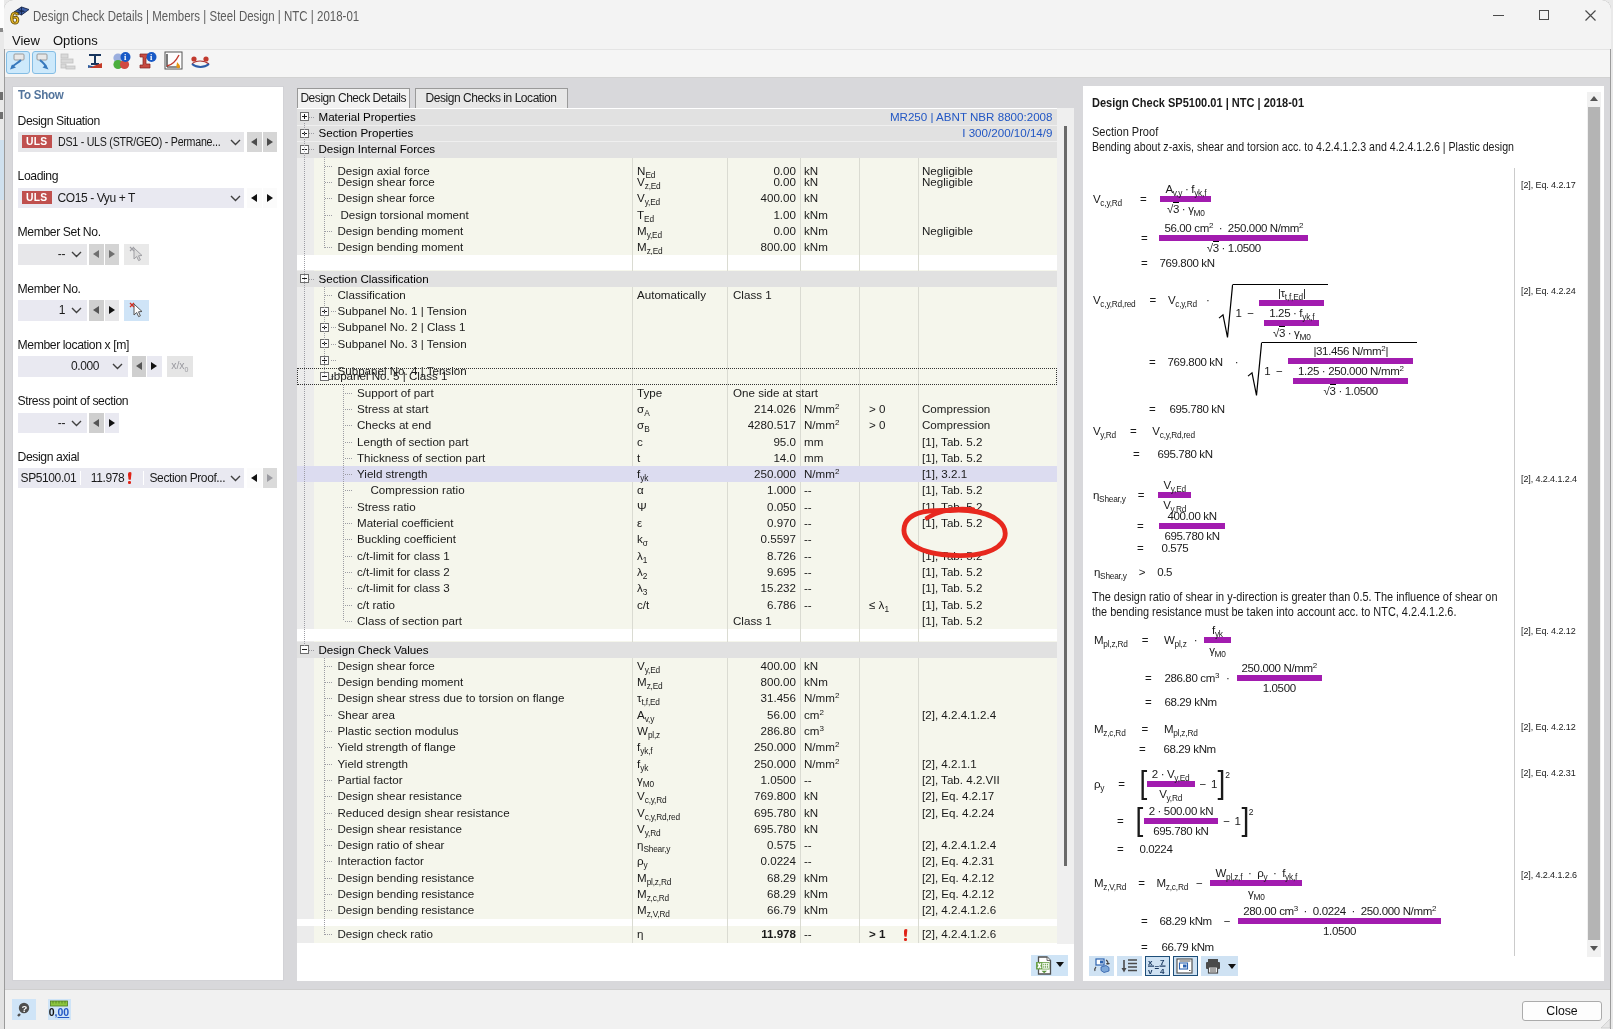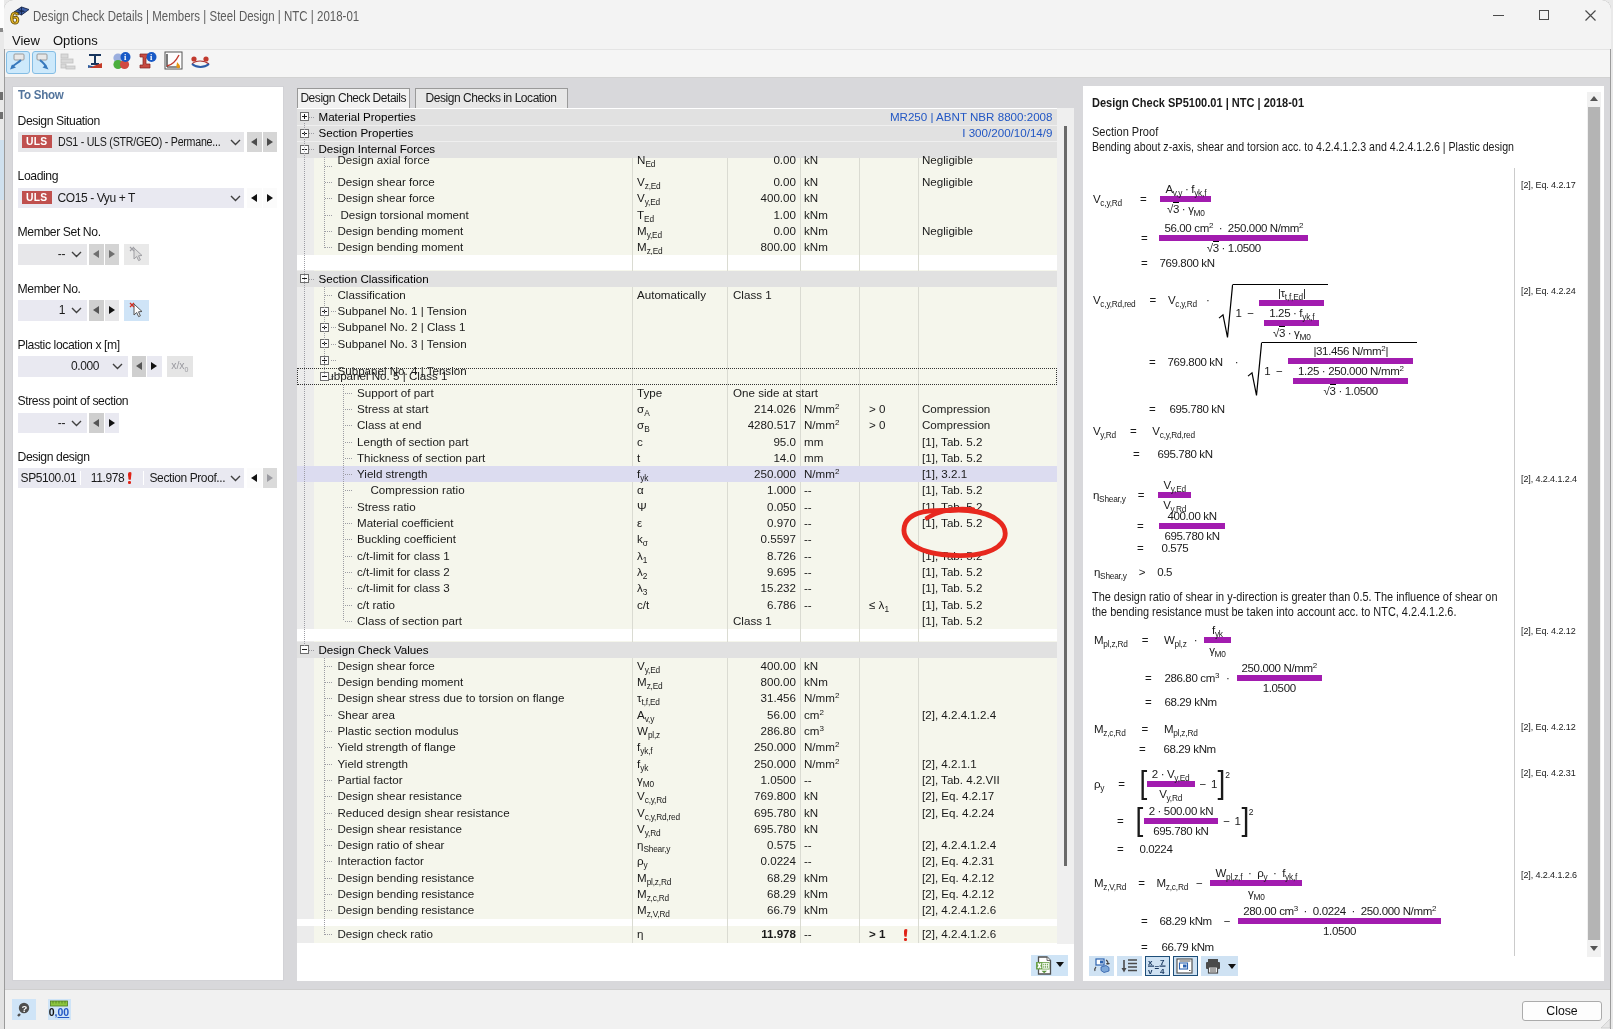--- a/index.html
+++ b/index.html
@@ -179,21 +179,21 @@
     <span style="width:0;height:0;border-style:solid;border-width:4.5px 6px 4.5px 0;border-color:transparent #555 transparent transparent"></span>
   </div>
 <div class="nbtn" style="left:104.5px;top:300px;background:#e6e6e8">
     <span style="width:0;height:0;border-style:solid;border-width:4.5px 0 4.5px 6px;border-color:transparent transparent transparent #111"></span>
   </div>
 <div class="abs" style="left:123.5px;top:300px;width:25.5px;height:20.5px;background:#cfe4f7"></div>
 <svg class="abs" style="left:128px;top:302px" width="17" height="17" viewBox="0 0 17 17">
 <path d="M6,2 L6,13 L8.7,10.5 L10.6,14.6 L12.4,13.8 L10.5,9.8 L14,9.5 Z" fill="#fdfdfd" stroke="#555" stroke-width="1"></path>
 <path d="M2,1 6,5 M6,1 2,5" stroke="#d22d1e" stroke-width="1.3"></path>
 </svg>
-<div class="lbl" style="left:17.5px;top:338px">Plastic location x [m]</div>
+<div class="lbl" style="left:17.5px;top:338px">Member location x [m]</div>
 <div class="dd" style="left:17.5px;top:356px;width:110.5px">
     <span style="position:absolute;right:29px">0.000</span>
   </div>
 <svg class="abs" style="left:112px;top:363px" width="11" height="7" viewBox="0 0 11 7">
     <polyline points="1,1 5.5,5.5 10,1" fill="none" stroke="#404040" stroke-width="1.4"></polyline>
   </svg>
 <div class="nbtn" style="left:131.5px;top:356px;background:#cfcfcf">
     <span style="width:0;height:0;border-style:solid;border-width:4.5px 6px 4.5px 0;border-color:transparent #555 transparent transparent"></span>
   </div>
 <div class="nbtn" style="left:147px;top:356px;background:#e9e9f1">
@@ -206,21 +206,21 @@
   </div>
 <svg class="abs" style="left:71px;top:419.5px" width="11" height="7" viewBox="0 0 11 7">
     <polyline points="1,1 5.5,5.5 10,1" fill="none" stroke="#404040" stroke-width="1.4"></polyline>
   </svg>
 <div class="nbtn" style="left:89px;top:412.5px;background:#cfcfcf">
     <span style="width:0;height:0;border-style:solid;border-width:4.5px 6px 4.5px 0;border-color:transparent #555 transparent transparent"></span>
   </div>
 <div class="nbtn" style="left:104.5px;top:412.5px;background:#e9e9f1">
     <span style="width:0;height:0;border-style:solid;border-width:4.5px 0 4.5px 6px;border-color:transparent transparent transparent #111"></span>
   </div>
-<div class="lbl" style="left:17.5px;top:450px">Design design</div>
+<div class="lbl" style="left:17.5px;top:450px">Design axial</div>
 <div class="dd" style="left:17.5px;top:467.5px;width:226px">
 <span class="seg" style="width:63px;text-align:center;border-right:1px solid #fff">SP5100.01</span>
 <span class="seg" style="width:63px;text-align:center;border-right:1px solid #fff">11.978&nbsp;<span class="bang"><u></u><u></u></span></span>
 <span class="seg" style="padding-left:6px">Section Proof...</span>
   </div>
 <svg class="abs" style="left:229.5px;top:474.5px" width="11" height="7" viewBox="0 0 11 7">
     <polyline points="1,1 5.5,5.5 10,1" fill="none" stroke="#404040" stroke-width="1.4"></polyline>
   </svg>
 <div class="nbtn" style="left:247px;top:467.5px;background:#fcfcfc">
     <span style="width:0;height:0;border-style:solid;border-width:4.5px 6px 4.5px 0;border-color:transparent #111 transparent transparent"></span>
@@ -258,21 +258,21 @@
     <b></b>
   </div>
 <div class="hdot" style="left:308.5px;top:133.0px;width:5.5px"></div>
 <div class="row hrow" style="top:141.3px">
     <span style="position:absolute;left:22px">Design Internal Forces</span>
   </div>
 <div class="box" style="left:299.5px;top:144.9px">
     <i></i>
   </div>
 <div class="hdot" style="left:308.5px;top:149.3px;width:5.5px"></div>
-<div class="row" style="top:152px;">
+<div class="row" style="top:163px;">
     <span style="position:absolute;left:41px">Design axial force</span>
     <span class="cs">N<sub>Ed</sub></span>
     <span class="cv">0.00</span>
     <span class="cu">kN</span>
     <span class="cc">Negligible</span>
   </div>
 <div class="hdot" style="left:325px;top:165.6px;width:8px"></div>
 <div class="row" style="top:173.9px;">
     <span style="position:absolute;left:41px">Design shear force</span>
     <span class="cs">V<sub>z,Ed</sub></span>
@@ -377,21 +377,21 @@
 <div class="row" style="top:400.9px;">
     <span style="position:absolute;left:60.5px">Stress at start</span>
     <span class="cs">σ<sub>A</sub></span>
     <span class="cv">214.026</span>
     <span class="cu">N/mm<sup>2</sup></span>
     <span class="cx">&gt; 0</span>
     <span class="cc">Compression</span>
   </div>
 <div class="hdot" style="left:344.5px;top:408.9px;width:8px"></div>
 <div class="row" style="top:417.2px;">
-    <span style="position:absolute;left:60.5px">Class at end</span>
+    <span style="position:absolute;left:60.5px">Checks at end</span>
     <span class="cs">σ<sub>B</sub></span>
     <span class="cv">4280.517</span>
     <span class="cu">N/mm<sup>2</sup></span>
     <span class="cx">&gt; 0</span>
     <span class="cc">Compression</span>
   </div>
 <div class="hdot" style="left:344.5px;top:425.2px;width:8px"></div>
 <div class="row" style="top:433.5px;">
     <span style="position:absolute;left:60.5px">Length of section part</span>
     <span class="cs">c</span>

